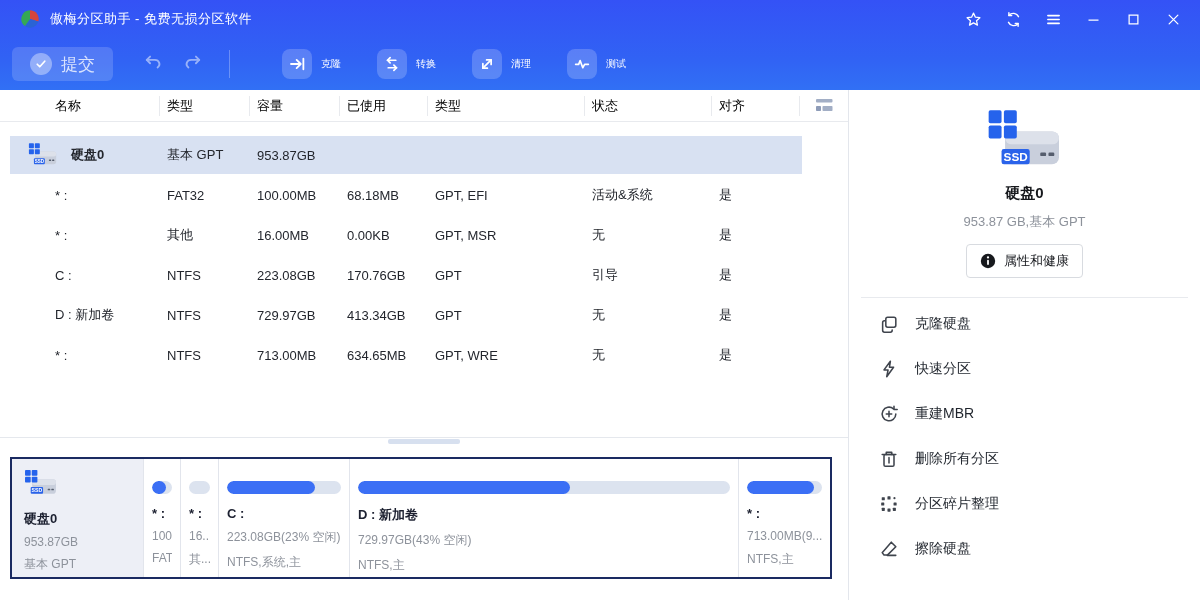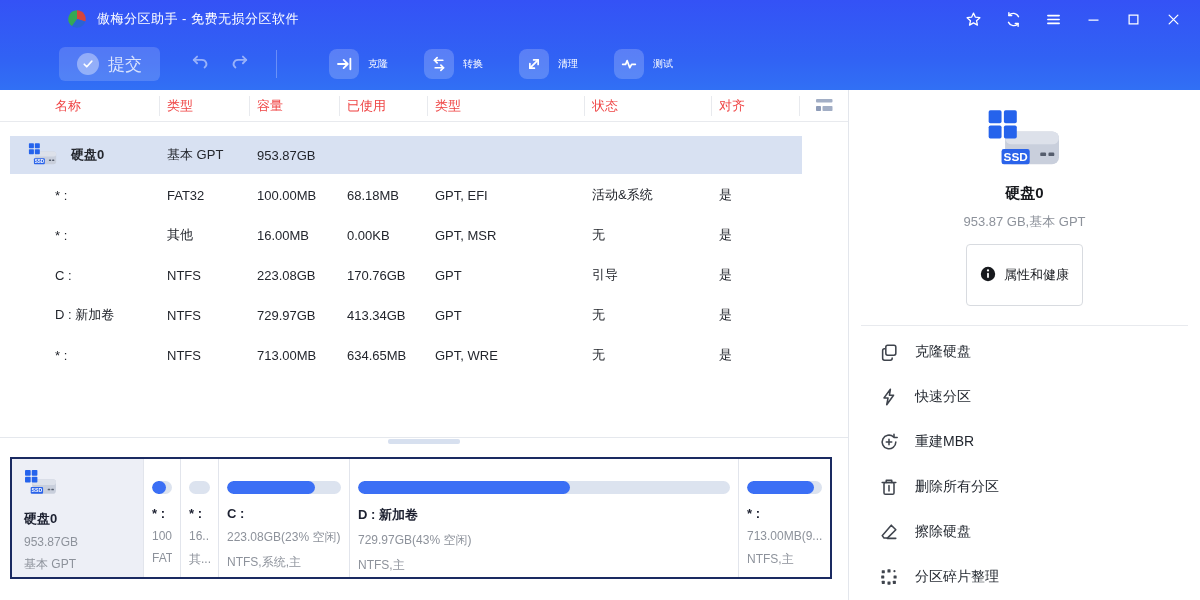--- a/index.html
+++ b/index.html
@@ -1,21 +1,21 @@
 <!DOCTYPE html>
 <html><head>
 <meta charset="utf-8">
 <style>
   * { margin:0; padding:0; box-sizing:border-box; }
   body { font-family:"Liberation Sans","DejaVu Sans",sans-serif; }
   .app { position:relative; width:1200px; height:600px; background:#fff; overflow:hidden; }
 
   
   .header-zone { position:absolute; top:0; left:0; width:1200px; height:97px;
-    background:linear-gradient(180deg,#3452f6 0%,#3162f4 60%,#3173f5 100%);padding-left:47px; }
+    background:linear-gradient(180deg,#3452f6 0%,#3162f4 60%,#3173f5 100%); }
   .titlebar { height:38px; display:flex; align-items:center; padding-left:20px; }
   .titlebar .logo { width:20px; height:20px; flex:0 0 auto; }
   .titlebar .title { color:#fff; font-size:13px; margin-left:10px; letter-spacing:.5px; }
   .win-controls { margin-left:auto; display:flex; align-items:center; gap:14px; padding-right:14px; }
   .win-btn { width:26px; height:26px; display:flex; align-items:center; justify-content:center; cursor:pointer; }
 
   .toolbar { height:52px; display:flex; align-items:center; padding-left:12px; }
   .submit-btn { width:101px; height:34px; border-radius:6px; background:rgba(255,255,255,.16);
     display:flex; align-items:center; justify-content:center; gap:9px; cursor:default; }
   .submit-check { width:22px; height:22px; border-radius:50%; background:rgba(255,255,255,.38);
@@ -30,21 +30,21 @@
   .action-label { color:#fff; font-size:10px;text-align:center; }
 
   
   .left-panel { position:absolute; top:90px; left:0; width:848px; height:510px; background:#fff; }
   .sidebar { position:absolute; top:90px; left:848px; width:352px; height:510px; background:#fff;
     border-left:1px solid #e3e6ec; }
 
   
   .tgrid { display:grid; grid-template-columns:160px 90px 90px 88px 157px 127px 88px 1fr; }
   .thead { height:32px; border-bottom:1px solid #e8eaee; align-items:center; }
-  .th { color:#ef4444; font-size:13px; height:20px; line-height:20px; padding-left:7px;
+  .th { color:#000000; font-size:13px; height:20px; line-height:20px; padding-left:7px;
     border-right:1px solid #e8eaee; cursor:pointer; }
   .th.first { padding-left:55px; }
   .th.last { border-right:none; display:flex; justify-content:center; align-items:center; padding-left:0; }
   .tbody { padding-top:13px; }
   .trow { height:40px; align-items:center; position:relative; cursor:pointer; }
   .trow .td { font-size:13px; color:#23262d; padding-left:7px; position:relative; z-index:1;
     white-space:nowrap; overflow:hidden; }
   .td.name { padding-left:55px; }
   .trow.selected::before { content:""; position:absolute; left:10px; right:46px; top:1px; bottom:1px;
     background:#d8e1f2; }
@@ -67,22 +67,22 @@
   .dm-bar { height:13px; border-radius:7px; background:#dce3ef; overflow:hidden; }
   .dm-bar-fill { height:100%; border-radius:7px; background:#3b6ff5; }
   .dm-label { font-size:13px; font-weight:bold; color:#1c2030; margin-top:12px; white-space:nowrap; overflow:hidden; }
   .dm-line { font-size:12px; color:#8d929b; margin-top:8px; white-space:nowrap; overflow:hidden; }
 
   
   .sb-top { display:flex; flex-direction:column; align-items:center; }
   .sb-disk-icon { width:78px; height:68px; margin-top:18px; }
   .sb-disk-name { font-size:15px; font-weight:bold; color:#17191d; margin-top:8px; }
   .sb-disk-info { font-size:13px; color:#8d929b; margin-top:10px; }
-  .sb-btn { margin-top:13px; display:inline-flex; align-items:flex-start; gap:8px; border:1px solid #d8dbe0;
-    border-radius:4px; padding:21px 13px; cursor:pointer; background:#fff; }
+  .sb-btn { margin-top:13px; display:inline-flex; align-items:center; gap:8px; border:1px solid #d8dbe0;
+    border-radius:4px; padding:7px 13px; cursor:pointer; background:#fff; }
   .sb-btn-label { font-size:13px; color:#16181d; }
   .sb-sep { margin:19px 12px 0 12px; border-top:1px solid #e8eaee; }
   .sb-menu { margin-top:3px; }
   .sb-item { height:45px; display:flex; align-items:center; gap:16px; padding-left:30px; cursor:pointer; }
   .sb-item-label { font-size:14px; color:#1f242c; }
   .mi { width:20px; height:20px; flex:0 0 auto; }
 </style>
 </head>
 <body>
 
@@ -412,37 +412,37 @@
       <div class="sb-item">
         <svg class="mi" viewBox="0 0 22 22" fill="none" stroke="#3f444d" stroke-width="1.7" stroke-linecap="round" stroke-linejoin="round">
           <path d="M3.5 6h15"></path>
           <path d="M8 6V3.5h6V6"></path>
           <rect x="5.5" y="6" width="11" height="13" rx="1.5"></rect>
           <path d="M11 9.5v6"></path>
         </svg>
         <span class="sb-item-label">删除所有分区</span>
       </div>
       <div class="sb-item">
-        <svg class="mi" viewBox="0 0 22 22" fill="none" stroke="#3f444d" stroke-width="1.7" stroke-linecap="round" stroke-linejoin="round">
-          <path d="M13.5 3.5l5 5-9 9h-4l-2-2.5 10-11.5z"></path>
-          <path d="M9 18h9.5"></path>
-        </svg>
-        <span class="sb-item-label">擦除硬盘</span>
-      </div>
-      <div class="sb-item">
         <svg class="mi" viewBox="0 0 22 22">
           <g fill="#3f444d">
             <rect x="3" y="3.5" width="3.4" height="3.4" rx=".6"></rect>
             <rect x="9.3" y="2.6" width="3.4" height="3.4" rx=".6"></rect>
             <circle cx="17" cy="4.6" r="1.2"></circle>
             <rect x="2.4" y="9.3" width="3.4" height="3.4" rx=".6"></rect>
             <rect x="16" y="9.3" width="3.4" height="3.4" rx=".6"></rect>
             <rect x="3" y="15.2" width="3.4" height="3.4" rx=".6"></rect>
             <rect x="9.3" y="16" width="3.4" height="3.4" rx=".6"></rect>
             <rect x="15.2" y="15.2" width="3.4" height="3.4" rx=".6"></rect>
           </g>
         </svg>
         <span class="sb-item-label">分区碎片整理</span>
       </div>
+      <div class="sb-item">
+        <svg class="mi" viewBox="0 0 22 22" fill="none" stroke="#3f444d" stroke-width="1.7" stroke-linecap="round" stroke-linejoin="round">
+          <path d="M13.5 3.5l5 5-9 9h-4l-2-2.5 10-11.5z"></path>
+          <path d="M9 18h9.5"></path>
+        </svg>
+        <span class="sb-item-label">擦除硬盘</span>
+      </div>
     </div>
   </aside>
 
 </div>
 
 </body></html>

